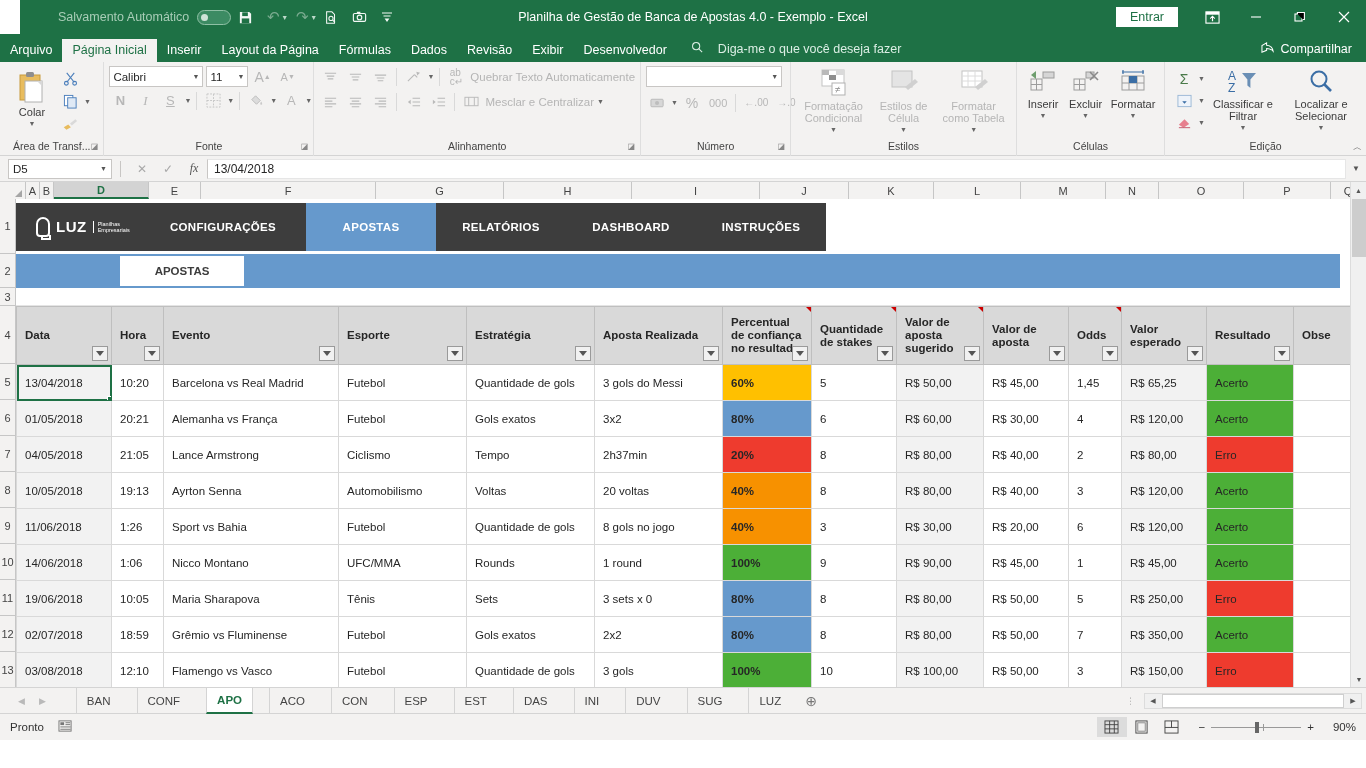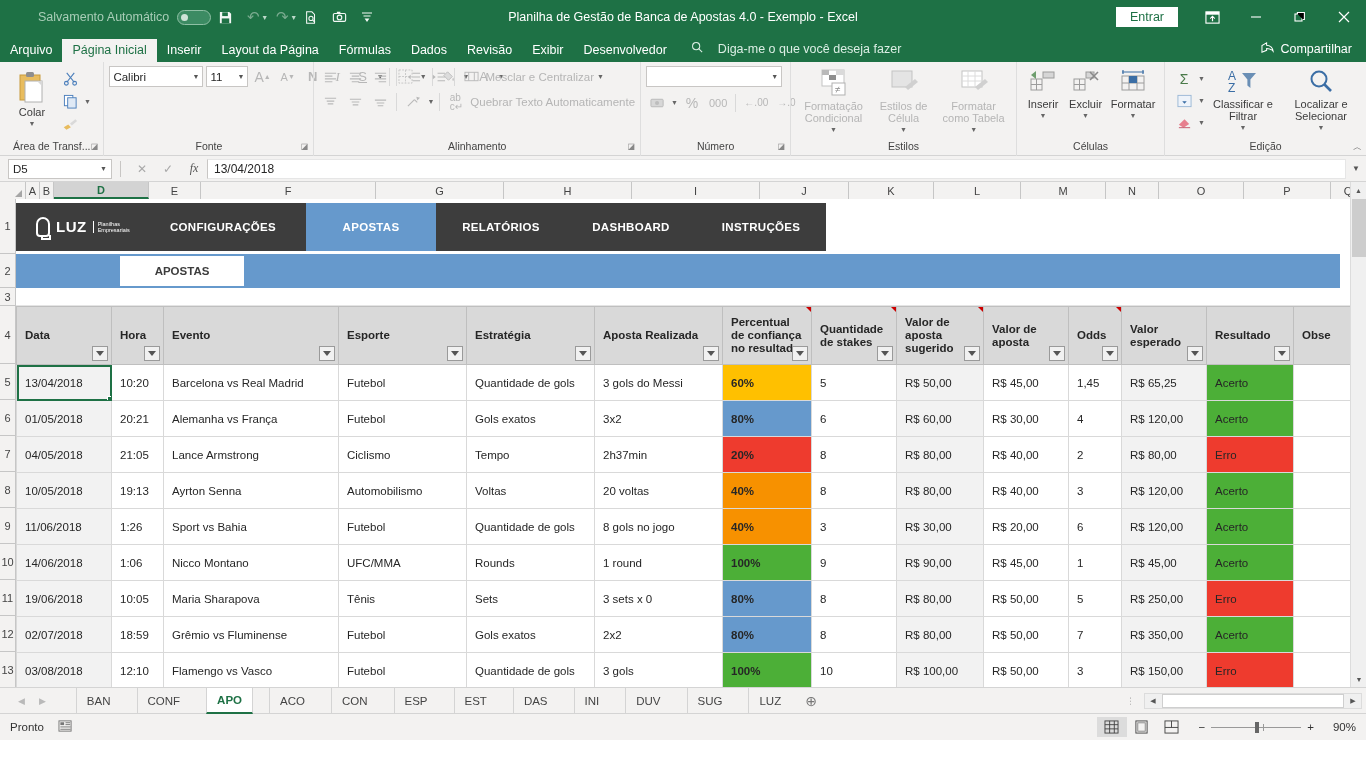--- a/index.html
+++ b/index.html
@@ -7,21 +7,21 @@
   body {
     font-family: "Liberation Sans", sans-serif;
     font-size: 12px;
     color:#262626;
     background:#fff;
   }
 
   
   .titlebar {
     height:34px; background:#1e7145; display:flex; align-items:center;
-    color:#fff; position:relative;
+    color:#fff; position:relative;margin-left:20px;
   }
   .qat { display:flex; align-items:center; gap:0px; padding-left:8px; }
   .autosave-label { color:#a8cdb7; font-size:12.5px; padding:0 8px 0 30px; }
   .toggle {
     width:34px; height:15px; border-radius:8px; background:#3c8b63;
     border:1px solid #8fc0a5; position:relative; display:inline-block;
   }
   .toggle::after{
     content:""; position:absolute; left:3px; top:3px; width:7px; height:7px;
     border-radius:50%; background:#cfe3d8;
@@ -387,21 +387,21 @@
                 <path fill="#d9d9d9" d="M9 7l6-5 2 2-6 5z"></path>
               </svg>
         </span>
           </div>
       </div>
     </div>
     <div class="rgroup-title"><span>Área de Transf...</span><span class="dlg">◪</span></div>
   </div>
 
   <div class="rgroup" style="width:210px">
-    <div class="rgroup-body" style="flex-direction:row;gap:3px">
+    <div class="rgroup-body" style="flex-direction:column;gap:3px">
       <div class="srow">
         <div class="fontname">
             <span>Calibri</span>
             <span class="cbcaret">▼</span>
           </div>
         <div class="fontsize">
             <span>11</span>
             <span class="cbcaret">▼</span>
           </div>
         <span class="sbtn dis" style="font-size:14px">A<sup style="font-size:7px">▲</sup></span>
@@ -433,20 +433,48 @@
       </div>
     </div>
     <div class="rgroup-title"><span>Fonte</span><span class="dlg">◪</span></div>
   </div>
 
   <div class="rgroup" style="width:330px">
     <div class="rgroup-body" style="flex-direction:column;gap:4px">
       <div class="srow">
         <span class="sbtn dis">
             <svg width="15" height="12" viewBox="0 0 16 12">
+              <path stroke="#b9b9b9" stroke-width="1.2" d="M2 2h12M4 5h8M5 8h6"></path>
+            </svg>
+          </span>
+        <span class="sbtn dis">
+            <svg width="15" height="12" viewBox="0 0 16 12">
+              <path stroke="#b9b9b9" stroke-width="1.2" d="M2 3h12M4 6h8M5 9h6"></path>
+            </svg>
+          </span>
+        <span class="sbtn dis">
+            <svg width="15" height="12" viewBox="0 0 16 12">
+              <path stroke="#b9b9b9" stroke-width="1.2" d="M2 4h12M4 7h8M5 10h6"></path>
+            </svg>
+          </span>
+        <span class="sep"></span>
+        <span class="sbtn dis">
+            <svg width="15" height="14" viewBox="0 0 16 15">
+              <path stroke="#b9b9b9" stroke-width="1.2" fill="none" d="M2 12l7-7M9 5l3 3"></path>
+              <path fill="#b9b9b9" d="M11 2l4 1-3 3z"></path>
+            </svg>
+          </span>
+        <span class="caret">▼</span>
+        <span class="sep"></span>
+        <span class="sbtn dis" style="font-size:10px;line-height:9px">ab<br>c↵</span>
+        <span class="wide-label">Quebrar Texto Automaticamente</span>
+      </div>
+      <div class="srow">
+        <span class="sbtn dis">
+            <svg width="15" height="12" viewBox="0 0 16 12">
               <path stroke="#b9b9b9" stroke-width="1.2" d="M2 2h12M2 5h8M2 8h12M2 11h8"></path>
             </svg>
           </span>
         <span class="sbtn dis">
             <svg width="15" height="12" viewBox="0 0 16 12">
               <path stroke="#b9b9b9" stroke-width="1.2" d="M2 2h12M4 5h8M2 8h12M4 11h8"></path>
             </svg>
           </span>
         <span class="sbtn dis">
             <svg width="15" height="12" viewBox="0 0 16 12">
@@ -468,48 +496,20 @@
           </span>
         <span class="sep"></span>
         <span class="sbtn dis">
             <svg width="15" height="13" viewBox="0 0 16 13">
               <rect x="1" y="2" width="14" height="9" fill="none" stroke="#b9b9b9"></rect>
               <path stroke="#b9b9b9" d="M5 2v9M11 2v9"></path>
             </svg>
           </span>
         <span class="wide-label">Mesclar e Centralizar</span>
         <span class="caret">▼</span>
-      </div>
-      <div class="srow">
-        <span class="sbtn dis">
-            <svg width="15" height="12" viewBox="0 0 16 12">
-              <path stroke="#b9b9b9" stroke-width="1.2" d="M2 2h12M4 5h8M5 8h6"></path>
-            </svg>
-          </span>
-        <span class="sbtn dis">
-            <svg width="15" height="12" viewBox="0 0 16 12">
-              <path stroke="#b9b9b9" stroke-width="1.2" d="M2 3h12M4 6h8M5 9h6"></path>
-            </svg>
-          </span>
-        <span class="sbtn dis">
-            <svg width="15" height="12" viewBox="0 0 16 12">
-              <path stroke="#b9b9b9" stroke-width="1.2" d="M2 4h12M4 7h8M5 10h6"></path>
-            </svg>
-          </span>
-        <span class="sep"></span>
-        <span class="sbtn dis">
-            <svg width="15" height="14" viewBox="0 0 16 15">
-              <path stroke="#b9b9b9" stroke-width="1.2" fill="none" d="M2 12l7-7M9 5l3 3"></path>
-              <path fill="#b9b9b9" d="M11 2l4 1-3 3z"></path>
-            </svg>
-          </span>
-        <span class="caret">▼</span>
-        <span class="sep"></span>
-        <span class="sbtn dis" style="font-size:10px;line-height:9px">ab<br>c↵</span>
-        <span class="wide-label">Quebrar Texto Automaticamente</span>
       </div>
     </div>
     <div class="rgroup-title"><span>Alinhamento</span><span class="dlg">◪</span></div>
   </div>
 
   <div class="rgroup" style="width:150px">
     <div class="rgroup-body" style="flex-direction:column;gap:5px">
       <div class="numfmt">
           <span></span>
           <span class="cbcaret">▼</span>

